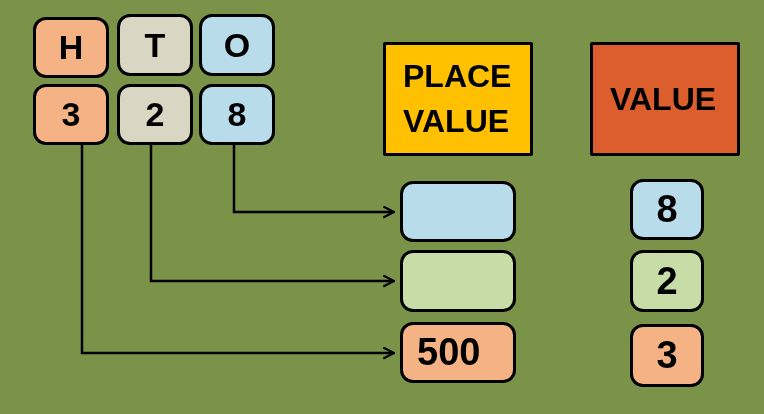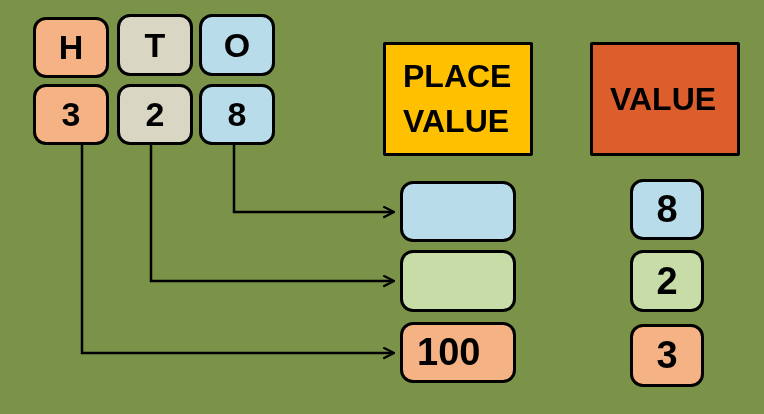--- a/index.html
+++ b/index.html
@@ -89,19 +89,19 @@
     <span>PLACE</span>
     <span>VALUE</span>
   </div>
 
   <div class="box header-box pos-fv-header" style="background-color: rgb(219, 94, 44);">
     <span>VALUE</span>
   </div>
 
   <div class="box pv-box pos-pv-ones" style="background-color: rgb(185, 220, 234);"></div>
   <div class="box pv-box pos-pv-tens" style="background-color: rgb(199, 220, 166);"></div>
-  <div class="box pv-box pos-pv-hundreds" style="background-color: rgb(245, 178, 133);">100</div>
+  <div class="box pv-box pos-pv-hundreds" style="background-color: rgb(245, 178, 133);">500</div>
 
   <div class="box fv-box pos-fv-ones" style="background-color: rgb(185, 220, 234);">8</div>
   <div class="box fv-box pos-fv-tens" style="background-color: rgb(199, 220, 166);">2</div>
   <div class="box fv-box pos-fv-hundreds" style="background-color: rgb(245, 178, 133);">3</div>
 
 </div>
 
 </body></html>

